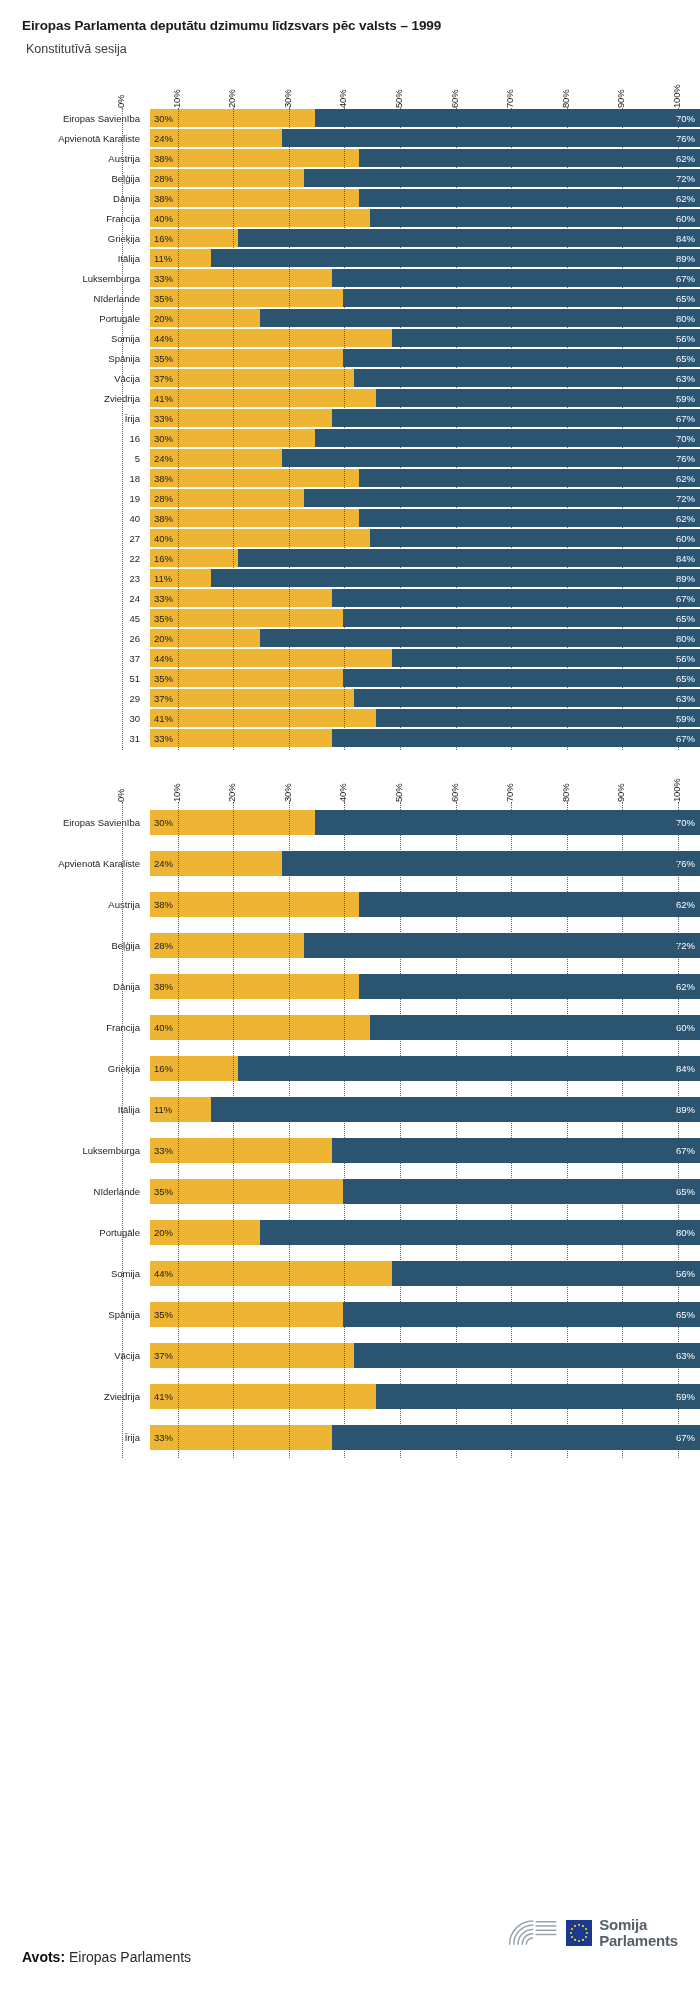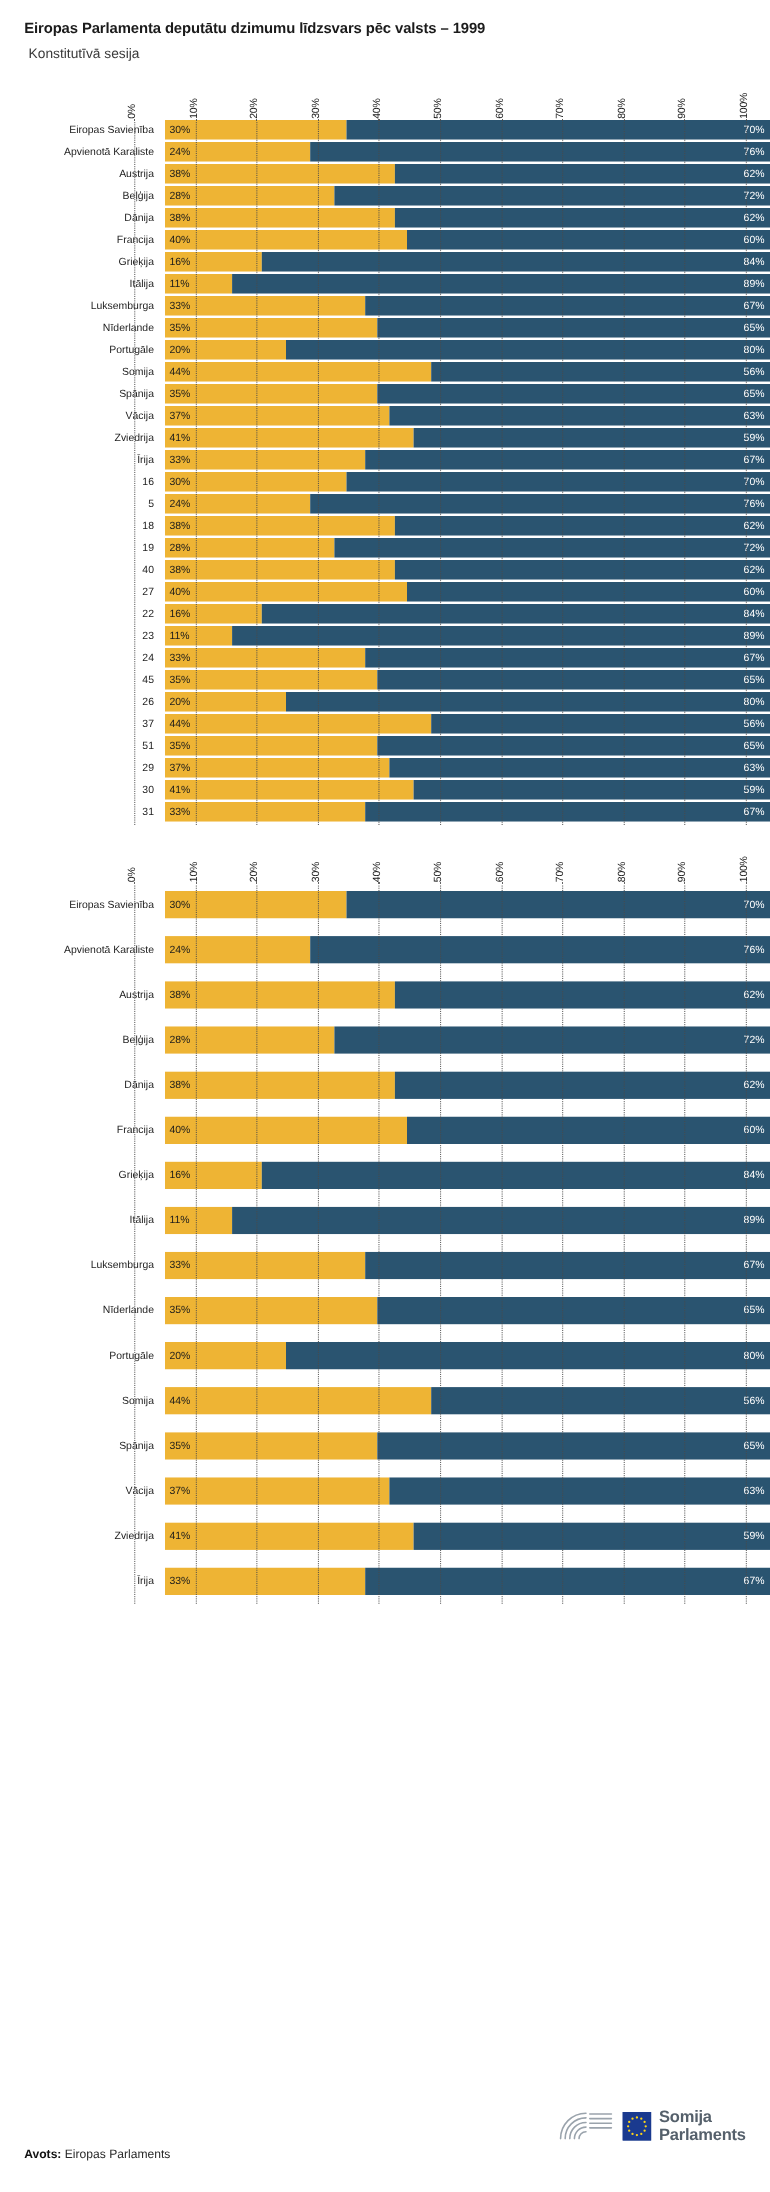--- a/index.html
+++ b/index.html
@@ -87,21 +87,21 @@
   #chart2 .bar{top:8px;bottom:8px;}
 
   
   .footer{
     position:absolute;left:22px;right:22px;bottom:28px;
   }
   .legend{display:flex;align-items:center;gap:0;margin-bottom:9px;}
   .lg-item{display:flex;align-items:center;margin-right:34px;}
   .swatch{width:28px;height:28px;margin-right:9px;display:inline-block;}
   .lg-label{font-size:11px;font-weight:bold;color:#1b1b1b;}
-  .source{font-size:11px;color:#2a2a2a;}
+  .source{font-size:14px;color:#2a2a2a;}
   .source b{font-weight:bold;color:#111;}
 
   .ep-logo{
     position:absolute;right:0;bottom:14px;
     display:flex;align-items:center;
   }
   .ep-mark{width:56px;height:36px;margin-right:6px;}
   .ep-flag{width:26px;height:26px;background:#1a3a8f;position:relative;
            display:inline-block;vertical-align:middle;margin-right:7px;}
   .ep-text{

